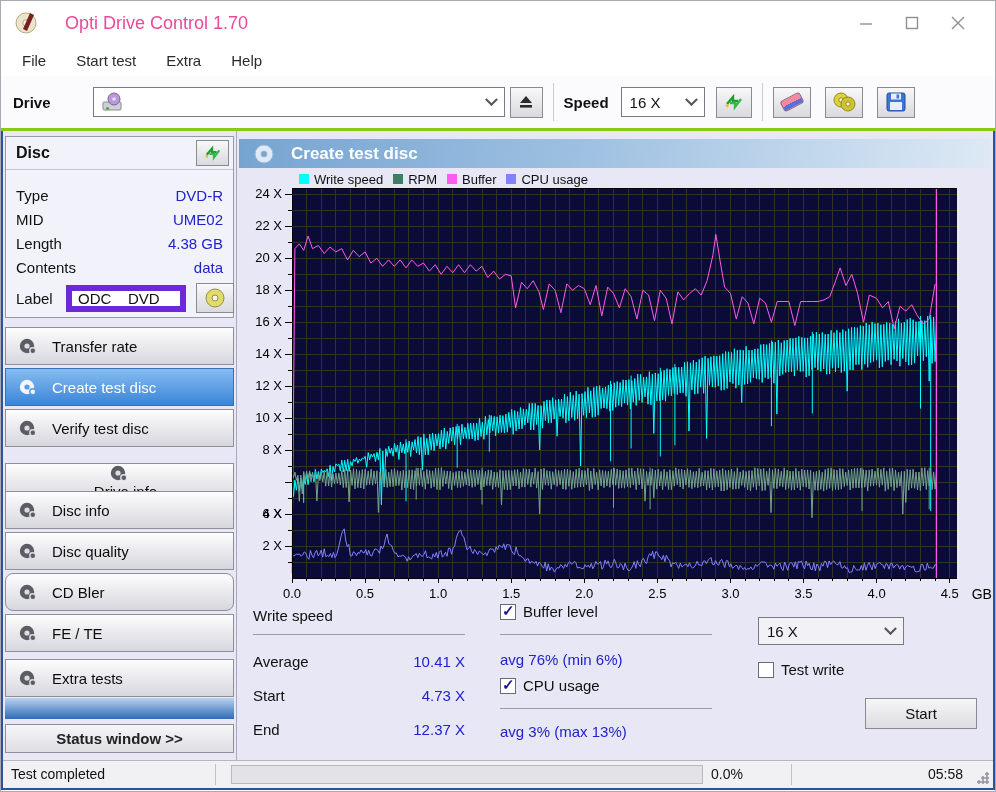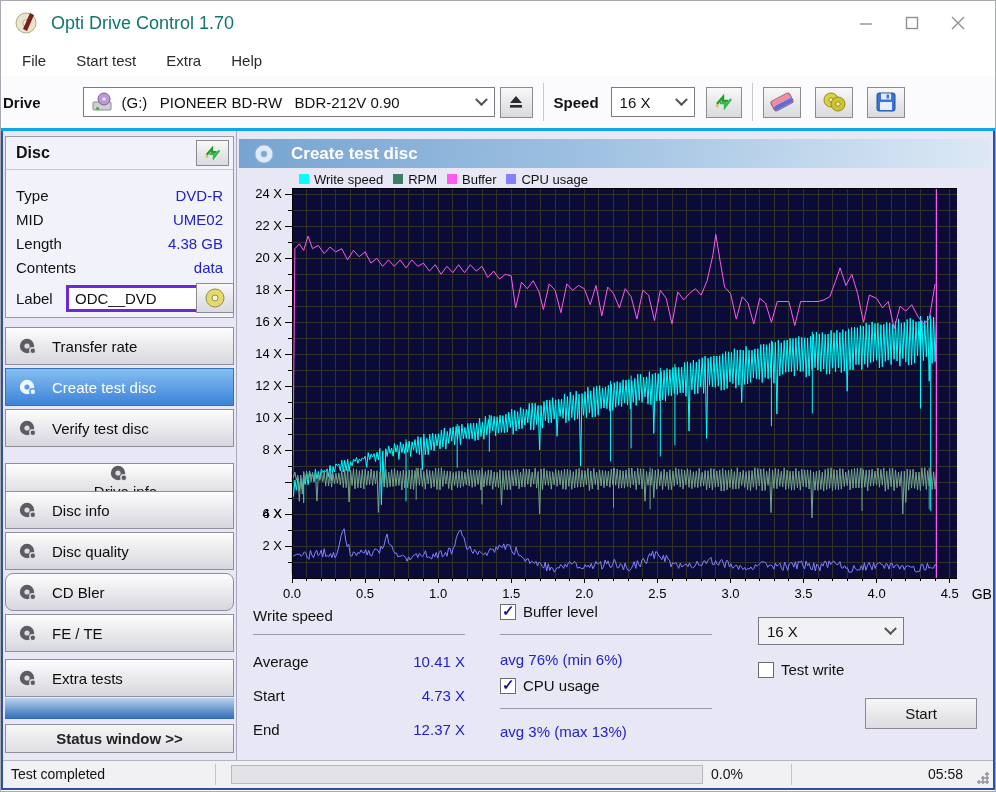--- a/index.html
+++ b/index.html
@@ -1,50 +1,50 @@
 <!DOCTYPE html>
 <html><head>
 <meta charset="utf-8">
 <style>
   *{margin:0;padding:0;box-sizing:border-box;font-family:"Liberation Sans",sans-serif}
   html,body{width:996px;height:792px;background:#d8d8e8;overflow:hidden}
   .window{width:996px;height:792px;border:1px solid #a9a9b4;background:#fff;position:relative;overflow:hidden}
 
   
   .titlebar{height:44px;display:flex;align-items:center;padding-left:13px;background:#fff;position:relative}
-  .app-title{color:#0f766e;font-size:18px;margin-left:11px}
+  .app-title{color:#ec4899;font-size:18px;margin-left:25px}
   .win-controls{position:absolute;right:14px;top:7px;display:flex}
   .win-btn{width:46px;height:30px;display:flex;align-items:center;justify-content:center}
 
   
   .menubar{height:31px;display:flex;align-items:center;padding-left:13px;background:#fff;font-size:15px;color:#2b2b2b}
   .menu-item{margin-right:14px;padding:3px 8px}
 
   
-  .toolbar{height:55px;background:#fbfbfe;border-bottom:3px solid #0ea5e9;display:flex;align-items:center;padding-left:2px;position:relative}
+  .toolbar{height:55px;background:#fbfbfe;border-bottom:3px solid #84cc16;display:flex;align-items:center;padding-left:12px;position:relative}
   .bold-label{font-weight:bold;font-size:15px;color:#111}
   .combo{height:30px;background:#fff;border:1px solid #7a7a85;display:flex;align-items:center;padding:0 8px;position:relative;font-size:15px;color:#111}
   .combo .chev{margin-left:auto;width:9px;height:9px;border-right:2px solid #555;border-bottom:2px solid #555;transform:rotate(45deg) translate(-2px,-2px)}
   .tool-btn{height:31px;border:1px solid #8a8a92;background:linear-gradient(#f8f8f8,#d9d9df);display:flex;align-items:center;justify-content:center}
   .tool-sep{width:1px;height:38px;background:#c9c9d2;margin:0 10px}
 
   
   .frame{height:659px;border-left:2px solid #2a52a0;border-right:2px solid #2a52a0;border-bottom:2px solid #2a52a0;background:#e7e7f5;display:flex;flex-direction:column}
   .main{flex:1;display:flex;position:relative}
 
   
   .sidebar{width:234px;position:relative;background:#e7e7f5;border-right:1px solid #a9a9bb}
   .disc-panel{position:absolute;left:2px;top:5px;width:229px;height:182px;background:#f2f2fb;border:1px solid #9a9aa6}
   .disc-head{height:33px;display:flex;align-items:center;padding:0 4px 0 10px;border-bottom:1px solid #c6c6d2}
   .disc-title{font-weight:bold;font-size:16px;color:#111;flex:1}
   .disc-row{position:absolute;left:10px;right:10px;height:18px;display:flex;font-size:15px}
   .disc-row .lbl{color:#111}
   .disc-row .val{margin-left:auto;color:#2222cc}
   .label-row{position:absolute;left:10px;right:4px;top:146px;height:30px;display:flex;align-items:center;font-size:15px;color:#111}
-  .label-input{position:absolute;left:50px;width:140px;height:27px;border:3px solid #6d28d9;background:#fff;font-size:15px;padding:0 6px;color:#111}
+  .label-input{position:absolute;left:50px;width:120px;height:27px;border:6px solid #6d28d9;background:#fff;font-size:15px;padding:0 6px;color:#111}
   .label-disc-btn{position:absolute;left:180px;width:38px;height:30px;border:1px solid #8a8a92;background:linear-gradient(#f8f8f8,#d9d9df);display:flex;align-items:center;justify-content:center}
 
   .nav-btn{position:absolute;left:2px;width:229px;height:38px;border:1px solid #8f8f99;background:linear-gradient(#fdfdfd,#d6d6de);display:flex;align-items:center;padding-left:12px;font-size:15px;color:#0d0d0d}
   .nav-btn.selected{background:linear-gradient(#85bdf1,#3c84d8);border-color:#3472b8;color:#fff}
   .nav-ico{width:20px;height:19px;margin-right:14px;display:inline-flex}
   .blue-strip{position:absolute;left:2px;top:567px;width:229px;height:21px;background:linear-gradient(#b9d2ee,#2f6ab8)}
   .statuswin-btn{position:absolute;left:2px;top:593px;width:229px;height:29px;border:1px solid #8f8f99;background:linear-gradient(#f6f6f6,#dedee4);display:flex;align-items:center;justify-content:center;font-size:15px;font-weight:bold;color:#222}
 
   
   .content{flex:1;position:relative;background:#e7e7f5}
@@ -127,21 +127,20 @@
     <span class="bold-label">Drive</span>
     <div class="combo" style="margin-left:42px;width:412px">
       <span style="display:inline-flex;margin-right:8px">
         <svg width="22" height="20" viewBox="0 0 22 20">
           <rect x="1" y="10" width="18" height="8" rx="1" fill="#cfcfd6" stroke="#8a8a92"></rect>
           <circle cx="12" cy="7" r="6" fill="#b99ad4" stroke="#7e5ba0"></circle>
           <circle cx="12" cy="7" r="1.8" fill="#e9def5"></circle>
           <circle cx="5.5" y="0" cy="16.5" r="1.6" fill="#49a849"></circle>
         </svg>
       </span>
-      <span style="white-space:pre">(G:)   PIONEER BD-RW   BDR-212V 0.90</span>
       <span class="chev"></span>
     </div>
     <div class="tool-btn" style="width:33px;margin-left:5px">
       <svg width="16" height="14" viewBox="0 0 16 14">
         <path d="M8 1 L14 8 L2 8 Z" fill="#2b2b2b"></path>
         <rect x="2" y="10" width="12" height="2.6" fill="#2b2b2b"></rect>
       </svg>
     </div>
     <div class="tool-sep"></div>
     <span class="bold-label">Speed</span>

